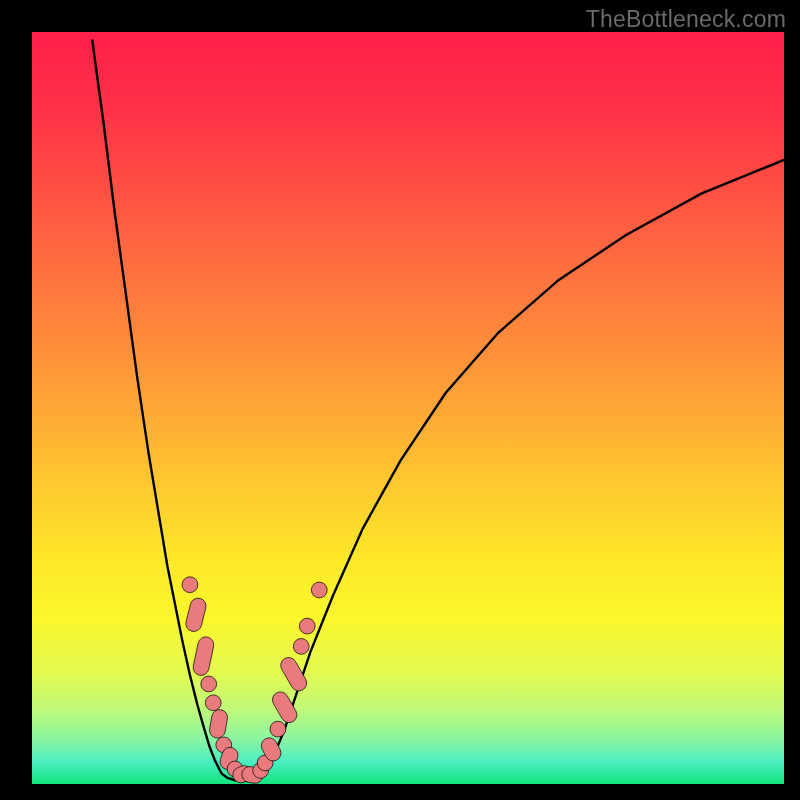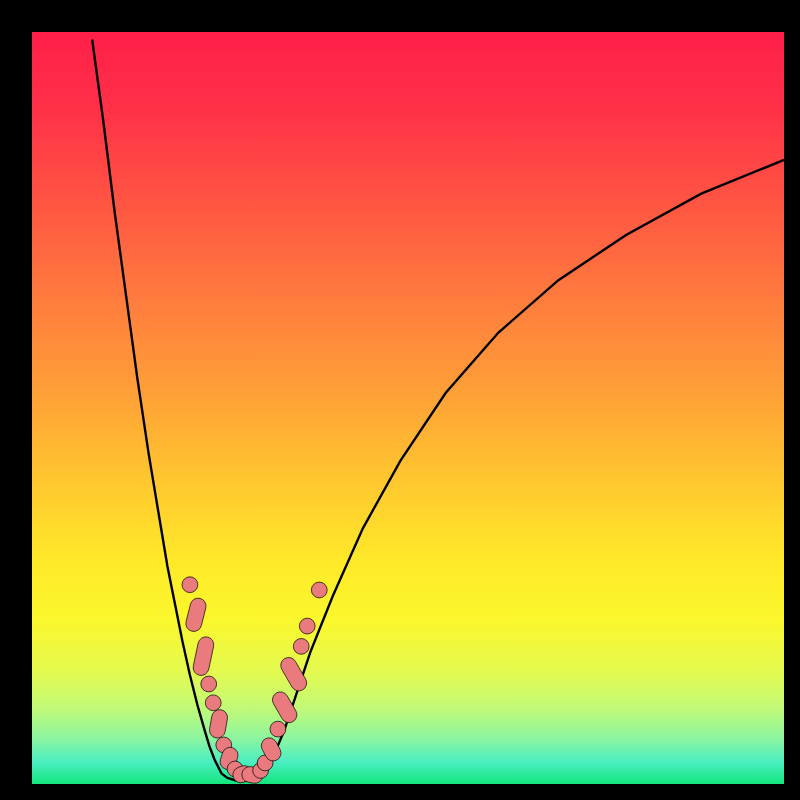--- a/index.html
+++ b/index.html
@@ -95,13 +95,14 @@
           <circle cx="32.7" cy="92.7" r="1.05" fill="#e97b7f" stroke="#000000" stroke-width="0.7" vector-effect="non-scaling-stroke"></circle>
           <rect x="-2.2" y="-1.05" width="4.4" height="2.1" rx="1.05" ry="1.05" fill="#e97b7f" stroke="#000000" stroke-width="0.7" vector-effect="non-scaling-stroke" transform="translate(33.6,89.8) rotate(60)"></rect>
           <rect x="-2.4" y="-1.05" width="4.8" height="2.1" rx="1.05" ry="1.05" fill="#e97b7f" stroke="#000000" stroke-width="0.7" vector-effect="non-scaling-stroke" transform="translate(34.8,85.4) rotate(60)"></rect>
           <circle cx="35.8" cy="81.7" r="1.05" fill="#e97b7f" stroke="#000000" stroke-width="0.7" vector-effect="non-scaling-stroke"></circle>
           <circle cx="36.6" cy="79" r="1.05" fill="#e97b7f" stroke="#000000" stroke-width="0.7" vector-effect="non-scaling-stroke"></circle>
           <circle cx="38.2" cy="74.2" r="1.05" fill="#e97b7f" stroke="#000000" stroke-width="0.7" vector-effect="non-scaling-stroke"></circle>
         </g>
     </svg>
   </div>
 
+  <div class="watermark">TheBottleneck.com</div>
 </div>
 
 </body></html>

